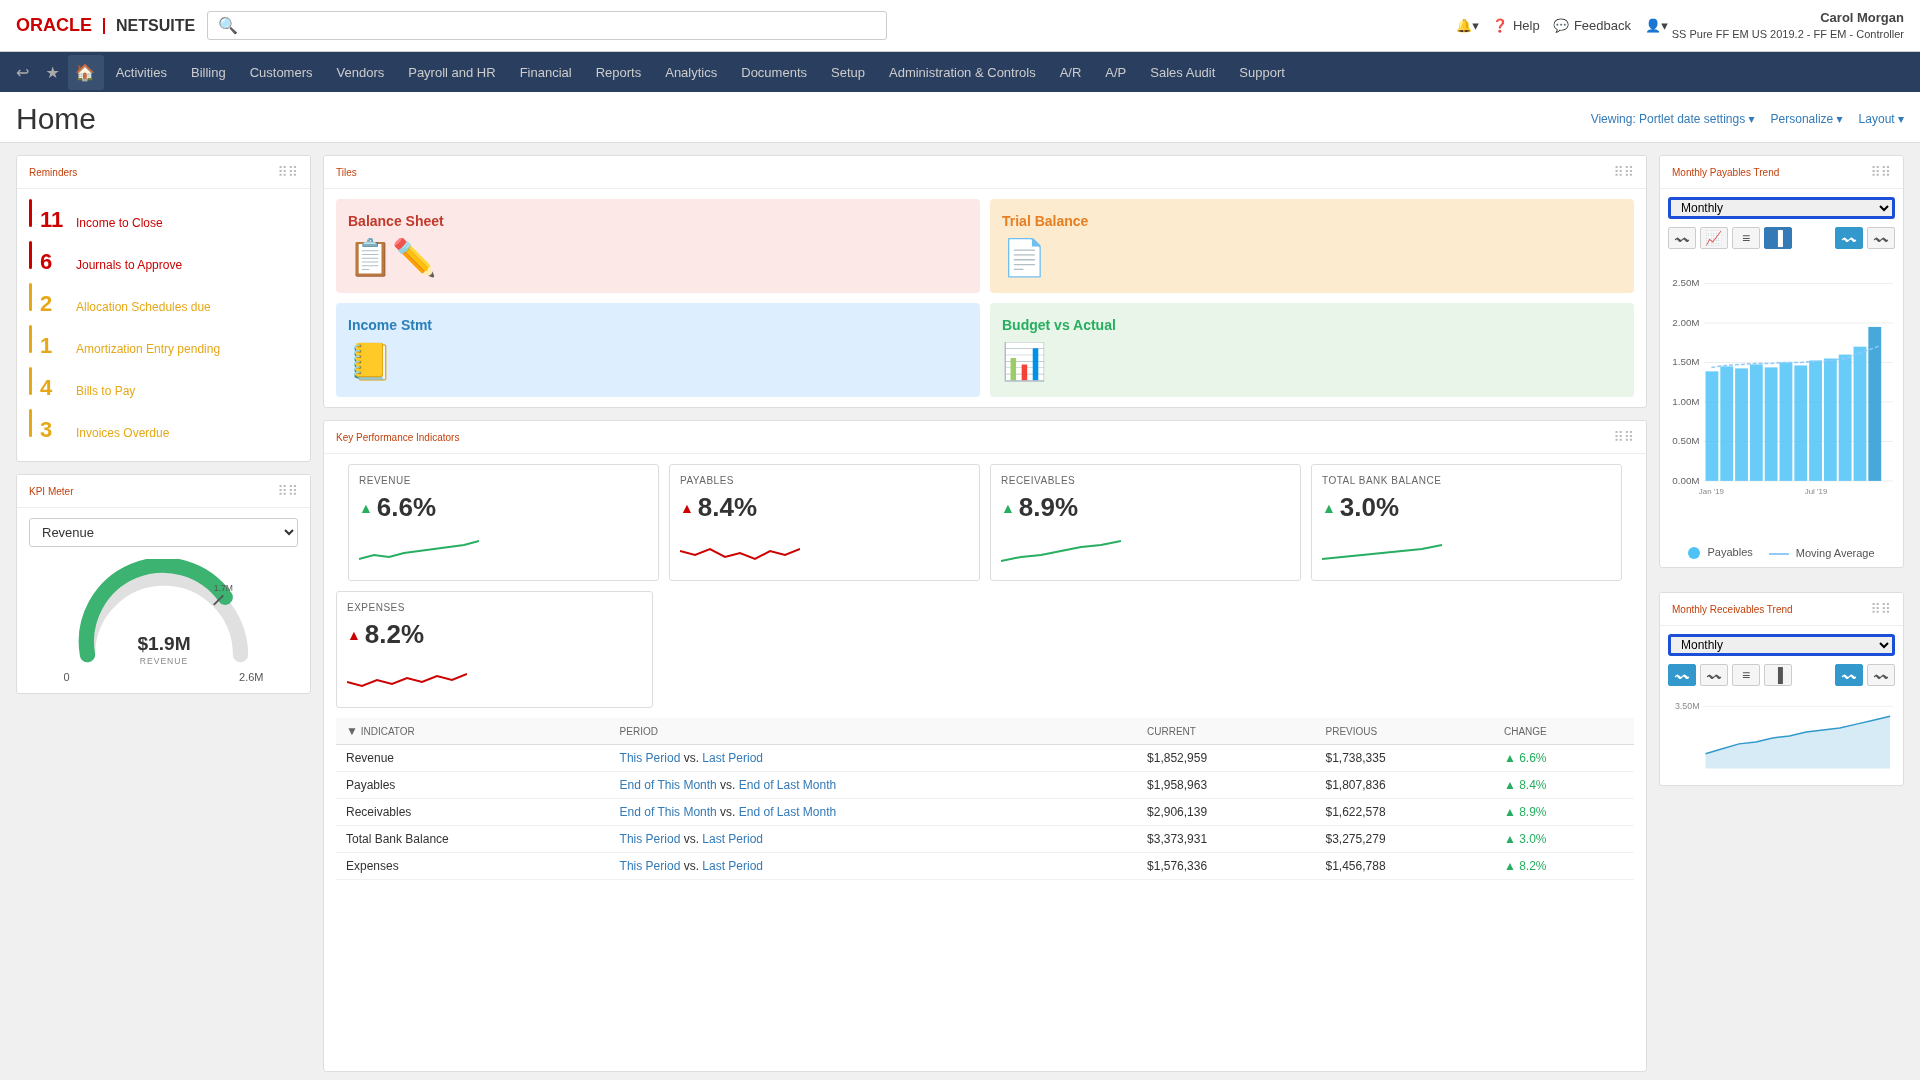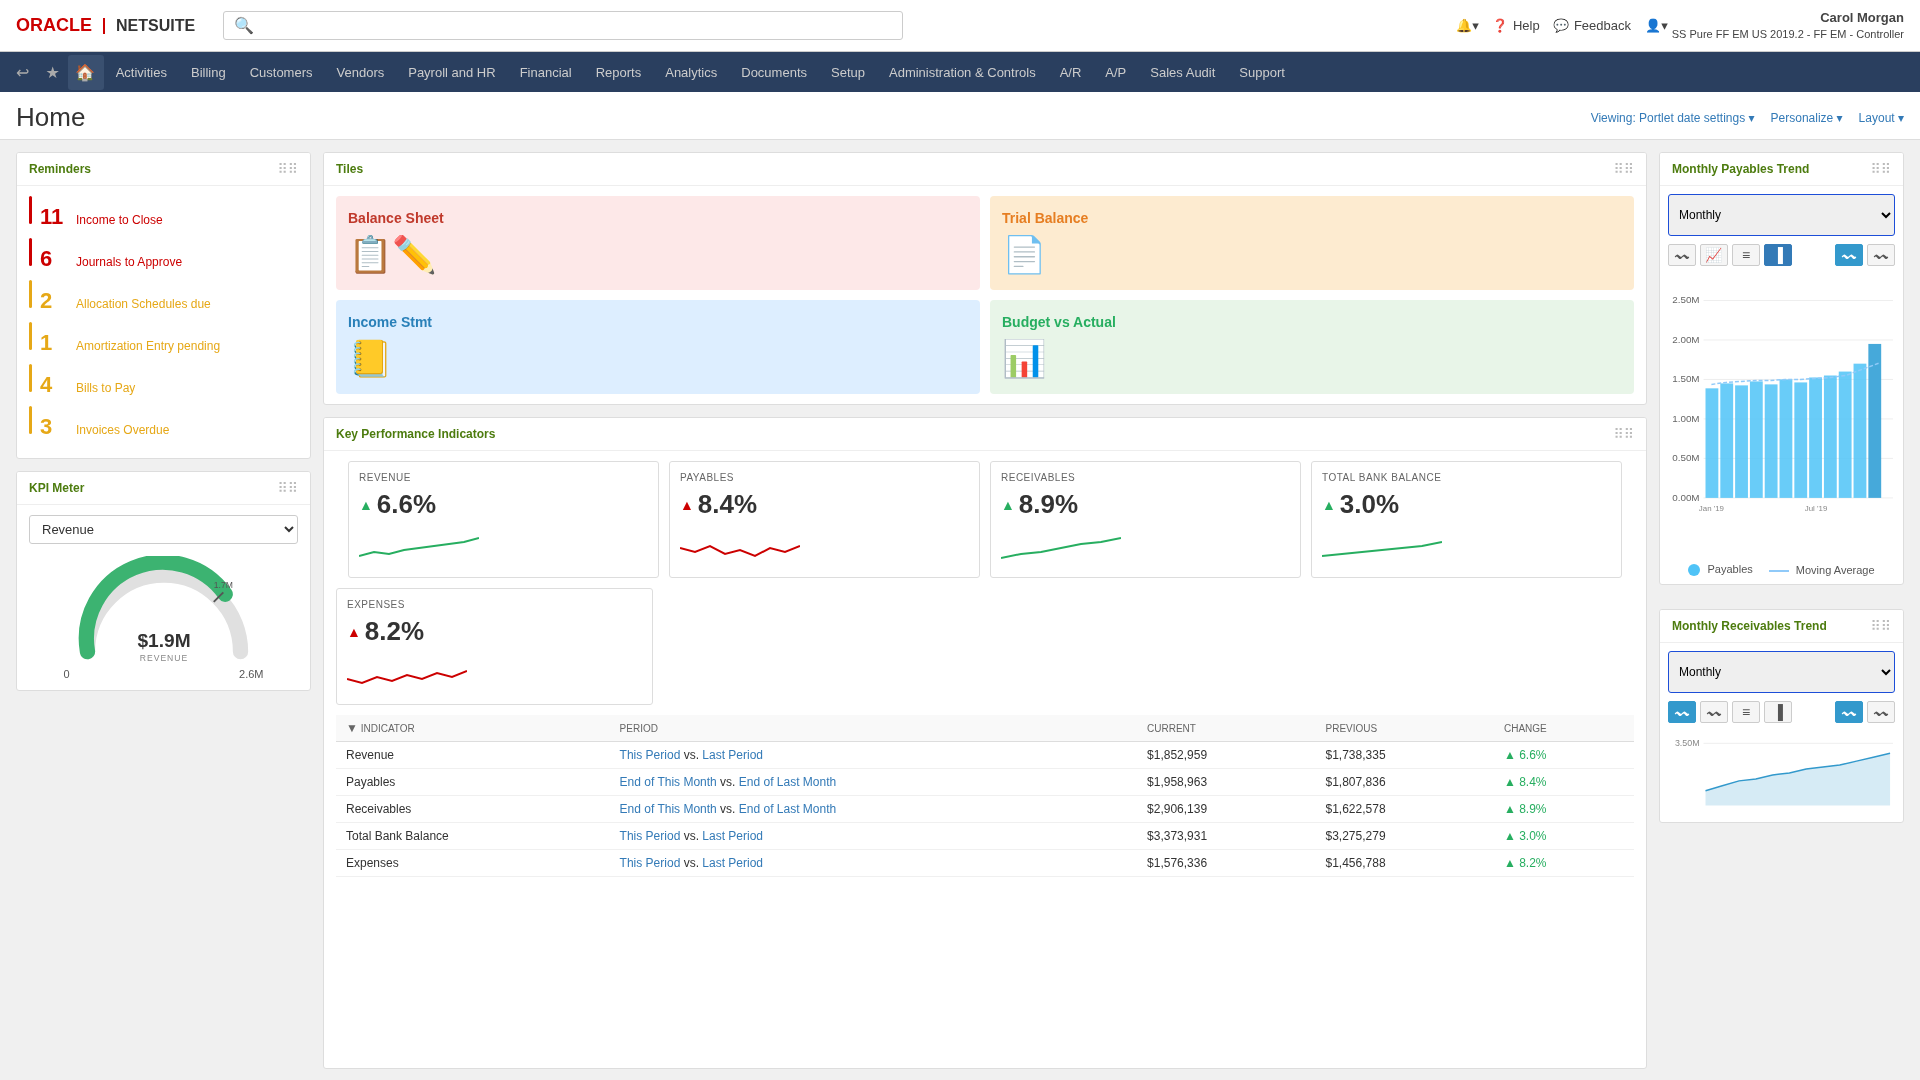--- a/index.html
+++ b/index.html
@@ -8,21 +8,21 @@
     
     .top-bar {
       background: #fff;
       border-bottom: 1px solid #ccc;
       display: flex;
       align-items: center;
       padding: 0 16px;
       height: 52px;
       gap: 12px;
     }
-    .logo { display: flex; align-items: center; gap: 4px; margin-right: 16px; }
+    .logo { display: flex; align-items: center; gap: 4px; }
     .logo-oracle { color: #cc0000; font-weight: bold; font-size: 18px; }
     .logo-netsuite { color: #333; font-weight: bold; font-size: 16px; }
     .search-bar {
       flex: 1;
       max-width: 680px;
       display: flex;
       align-items: center;
       border: 1px solid #ccc;
       border-radius: 3px;
       background: #fff;
@@ -66,21 +66,21 @@
 
     
     .page-header {
       display: flex;
       align-items: center;
       justify-content: space-between;
       padding: 10px 16px 6px;
       background: #fff;
       border-bottom: 1px solid #ddd;
     }
-    .page-title { font-size: 26px; font-weight: normal; color: #333; }
+    .page-title { font-size: 30px; font-weight: normal; color: #333; }
     .page-header-actions { display: flex; align-items: center; gap: 16px; font-size: 12px; color: #337ab7; }
     .page-header-action { cursor: pointer; display: flex; align-items: center; gap: 3px; }
 
     
     .main-content {
       display: flex;
       gap: 12px;
       padding: 12px 16px;
       height: calc(1080px - 52px - 40px - 47px);
       overflow: hidden;
@@ -97,21 +97,21 @@
       overflow: hidden;
     }
     .portlet-header {
       display: flex;
       align-items: center;
       justify-content: space-between;
       padding: 8px 12px;
       border-bottom: 1px solid #eee;
       background: #fff;
     }
-    .portlet-title { font-weight: bold; font-size: 12px; color: #4d7c0f; }
+    .portlet-title { font-weight: normal; font-size: 10px; color: #c2410c; }
     .drag-handle { color: #bbb; font-size: 14px; cursor: grab; }
     .portlet-body { padding: 10px 12px; }
 
     
     .reminder-item { display: flex; align-items: baseline; gap: 8px; margin-bottom: 8px; }
     .reminder-num { font-size: 22px; font-weight: bold; min-width: 28px; }
     .reminder-num.red { color: #cc0000; }
     .reminder-num.yellow { color: #e6a817; }
     .reminder-label { font-size: 12px; cursor: pointer; }
     .reminder-label.red { color: #cc0000; }
@@ -214,23 +214,23 @@
       font-size: 10px;
       border-bottom: 1px solid #ddd;
       background: #f9f9f9;
     }
     .kpi-table td { padding: 6px 10px; border-bottom: 1px solid #f0f0f0; }
     .kpi-table td a { color: #337ab7; text-decoration: none; }
     .change-up { color: #27ae60; }
     .sort-icon { color: #666; font-size: 12px; }
     .trend-select {
       width: 100%;
-      border: 1px solid #1d4ed8;
+      border: 3px solid #1d4ed8;
       border-radius: 3px;
-      padding: 12px 6px;
+      padding: 0 6px;
       font-size: 12px;
       margin-bottom: 8px;
     }
     .chart-type-btns { display: flex; gap: 4px; margin-bottom: 8px; align-items: center; }
     .chart-btn {
       width: 28px; height: 22px;
       border: 1px solid #ccc;
       border-radius: 2px;
       background: #f5f5f5;
       cursor: pointer;

